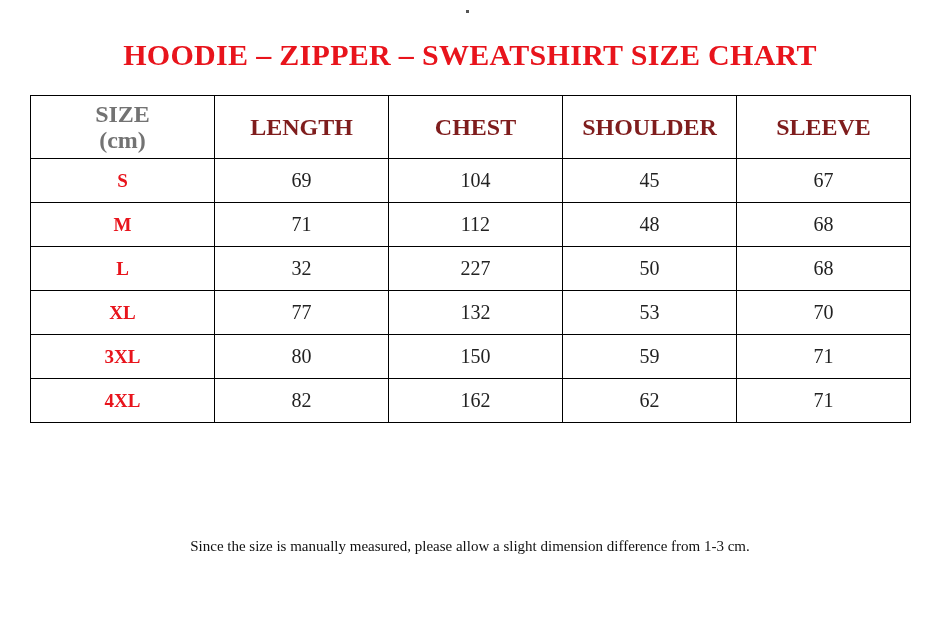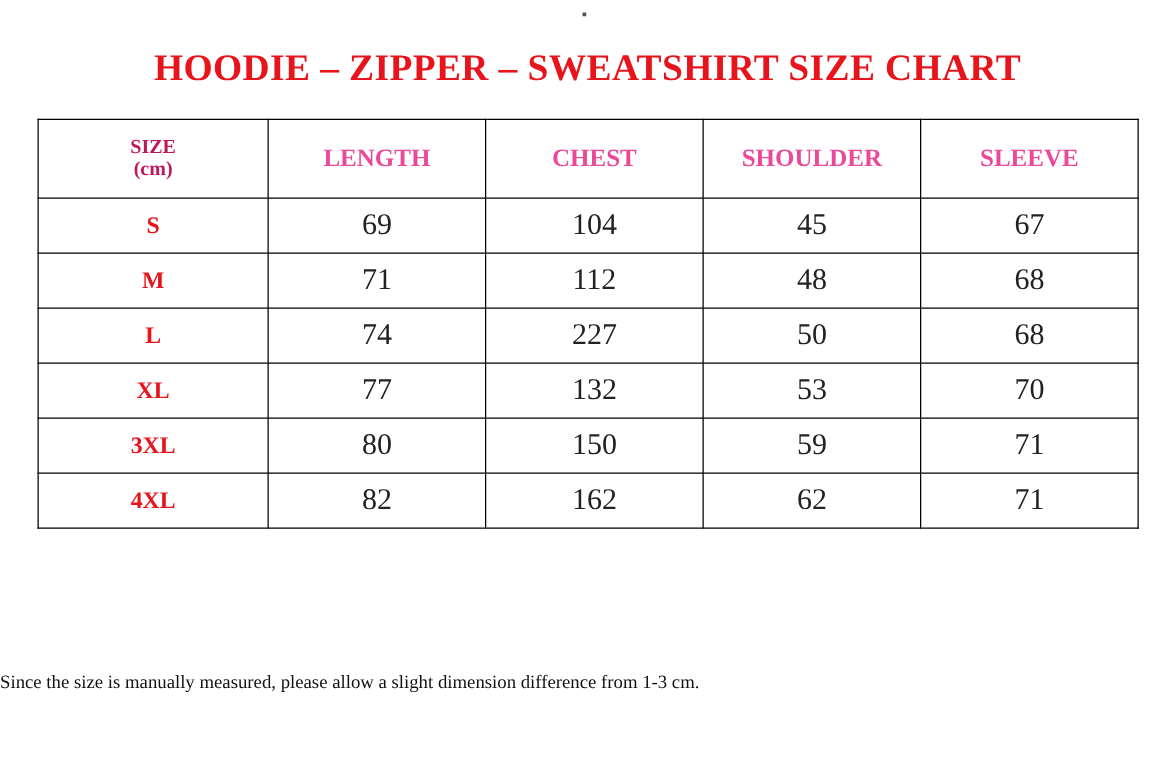--- a/index.html
+++ b/index.html
@@ -52,46 +52,47 @@
   }
   table.size-chart th,
   table.size-chart td {
     border: 1px solid #000000;
     text-align: center;
     vertical-align: middle;
     font-family: "Liberation Serif", serif;
   }
   table.size-chart thead th {
     height: 60px;
-    font-size: 20px;
+    font-size: 24px;
     font-weight: bold;
-    color: #ec4899;
+    color: #7f1d1d;
   }
   table.size-chart thead th.size-head {
-    color: #be185d;
-    font-size: 16px;
+    color: #737373;
+    font-size: 24px;
     line-height: 1.1;
   }
   table.size-chart tbody td {
     height: 41px;
-    font-size: 24px;
+    font-size: 20px;
     color: #222222;
   }
   table.size-chart tbody td.size-cell {
     color: #e8141c;
     font-weight: bold;
     font-size: 19px;
   }
   col.c-size { width: 184px; }
   col.c-col  { width: 174px; }
   .note {
     position: absolute;
     top: 538px;
     left: 0;
     width: 940px;
+    text-align: center;
     font-size: 15px;
     color: #111111;
     font-family: "Liberation Serif", serif;
   }
 </style>
 </head>
 <body>
 
 <div class="page">
 
@@ -130,21 +131,21 @@
         </tr>
         <tr>
           <td class="size-cell">M</td>
           <td>71</td>
           <td>112</td>
           <td>48</td>
           <td>68</td>
         </tr>
         <tr>
           <td class="size-cell">L</td>
-          <td>74</td>
+          <td>32</td>
           <td>227</td>
           <td>50</td>
           <td>68</td>
         </tr>
         <tr>
           <td class="size-cell">XL</td>
           <td>77</td>
           <td>132</td>
           <td>53</td>
           <td>70</td>

